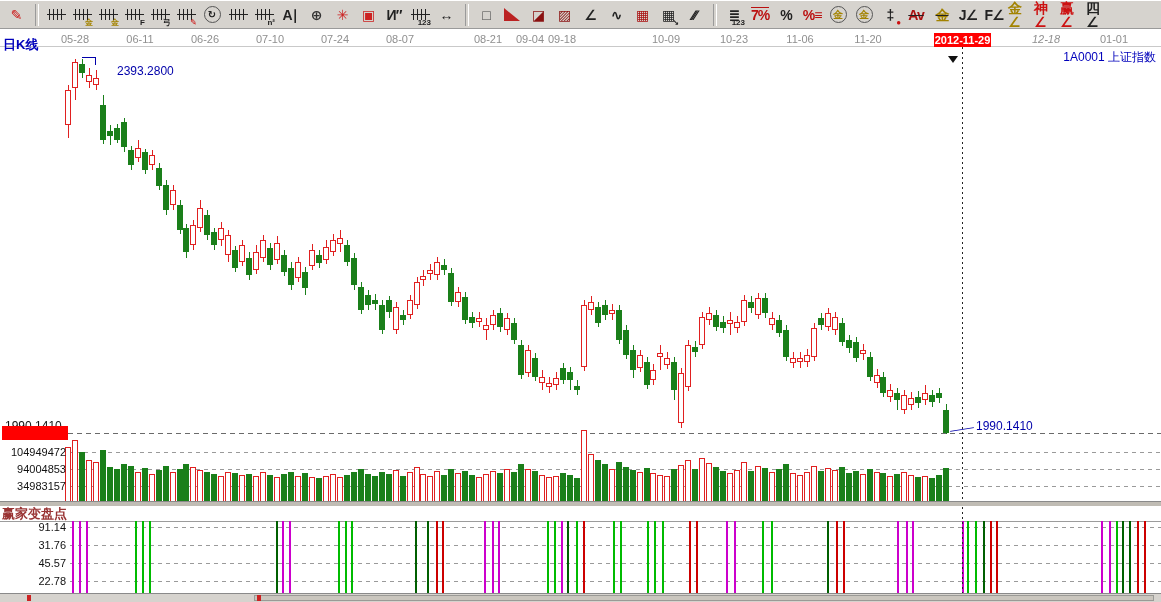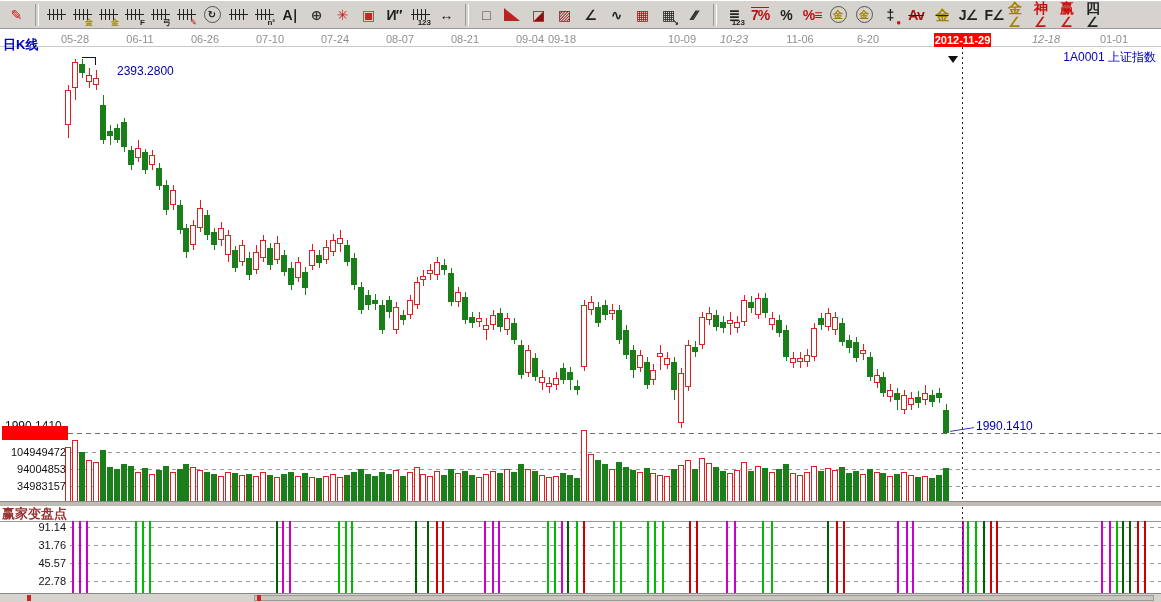--- a/index.html
+++ b/index.html
@@ -215,27 +215,27 @@
       </span>
     </div>
 
   <div id="daterow">
       <span class="dtick" style="left: 75px;">05-28</span>
       <span class="dtick" style="left: 140px;">06-11</span>
       <span class="dtick" style="left: 205px;">06-26</span>
       <span class="dtick" style="left: 270px;">07-10</span>
       <span class="dtick" style="left: 335px;">07-24</span>
       <span class="dtick" style="left: 400px;">08-07</span>
-      <span class="dtick" style="left: 465px;">08-21</span>
+      <span class="dtick" style="left: 488px;">08-21</span>
       <span class="dtick" style="left: 530px;">09-04</span>
       <span class="dtick" style="left: 562px;">09-18</span>
-      <span class="dtick" style="left: 666px; margin-left: 16px;">10-09</span>
-      <span class="dtick" style="left: 734px; font-style: italic;">10-23</span>
+      <span class="dtick" style="left: 666px;">10-09</span>
+      <span class="dtick" style="left: 734px;">10-23</span>
       <span class="dtick" style="left: 800px;">11-06</span>
-      <span class="dtick" style="left: 868px;">6-20</span>
+      <span class="dtick" style="left: 868px;">11-20</span>
       <span class="dtick" style="left: 1046px; font-style: italic;">12-18</span>
       <span class="dtick" style="left: 1114px;">01-01</span>
     </div>
   <span id="periodLabel">日K线</span>
   <span id="dateBadge">2012-11-29</span>
   <div id="tbline" class="hline"></div>
 
   <span id="symbolLabel">1A0001 上证指数</span>
 
   <div id="chartLayer">

